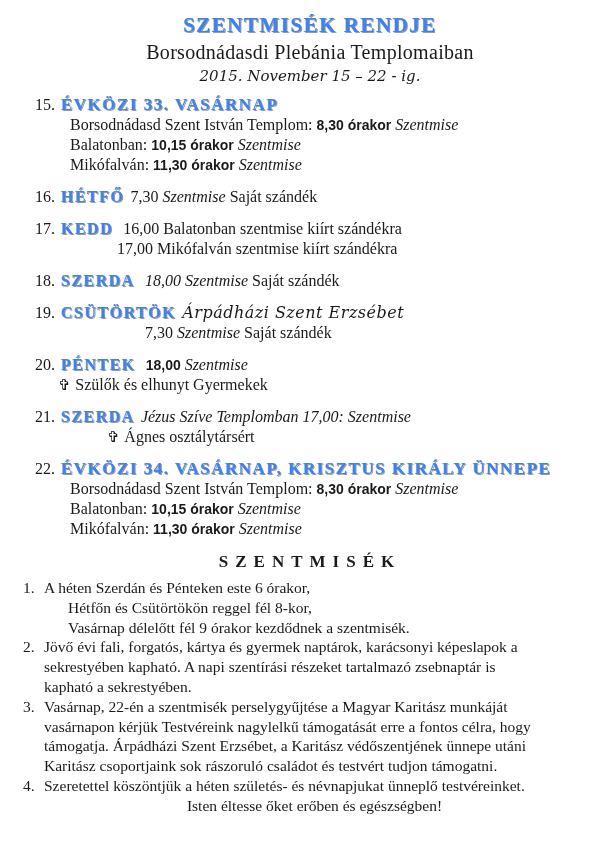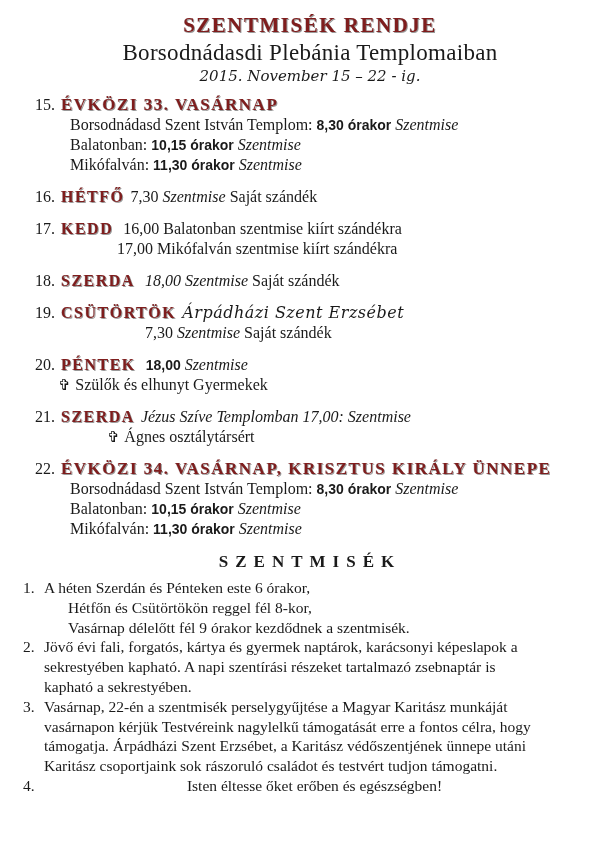--- a/index.html
+++ b/index.html
@@ -6,24 +6,24 @@
   body {
     width: 600px; height: 848px; background: #ffffff; overflow: hidden;
     font-family: "Liberation Serif", serif; font-size: 16px; color: #1a1a1a;
   }
   .page { padding: 12px 15px 0 35px; }
 
   .doc-title {
     text-align: center; font-size: 21px; line-height: 26px;
   }
   .engraved {
-    font-weight: bold; letter-spacing: 1.5px; color: #7f1d1d;
+    font-weight: bold; letter-spacing: 1.5px; color: #3b82f6;
     text-shadow: 1px 1px 0 #9a9a9a, -0.5px -0.5px 0 #cfcfcf;
   }
-  .doc-subtitle { text-align: center; font-size: 23px; line-height: 23px; margin-top: 3px; letter-spacing: 0.3px; }
+  .doc-subtitle { text-align: center; font-size: 20px; line-height: 23px; margin-top: 3px; letter-spacing: 0.3px; }
   .doc-daterange { text-align: center; font-size: 15px; line-height: 19px; font-style: italic; margin-top: 3px; margin-bottom: 9px; font-family: "DejaVu Serif", serif; }
 
   .sched-item { margin-bottom: 12px; line-height: 20px; }
   .sched-head { white-space: nowrap; }
   .num { margin-right: 6px; }
   .day { font-size: 16px; margin-right: 6px; }
   .day.lg { font-size: 17px; }
   .sub { white-space: nowrap; }
   .indent1 { padding-left: 35px; }
   .indent2 { padding-left: 82px; }
@@ -117,17 +117,18 @@
         <div class="ann-body">
           <div class="ann-line">Vasárnap, 22-én a szentmisék perselygyűjtése a Magyar Karitász munkáját</div>
           <div class="ann-line">vasárnapon kérjük Testvéreink nagylelkű támogatását erre a fontos célra, hogy</div>
           <div class="ann-line">támogatja. Árpádházi Szent Erzsébet, a Karitász védőszentjének ünnepe utáni</div>
           <div class="ann-line">Karitász csoportjaink sok rászoruló családot és testvért tudjon támogatni.</div>
         </div>
       </div>
       <div class="ann-item">
         <span class="ann-num">4.</span>
         <div class="ann-body">
+          <div class="ann-line">Szeretettel köszöntjük a héten születés- és névnapjukat ünneplő testvéreinket.</div>
           <div class="ann-line center">Isten éltesse őket erőben és egészségben!</div>
         </div>
       </div>
     </div>
 </div>
 
 </body></html>

